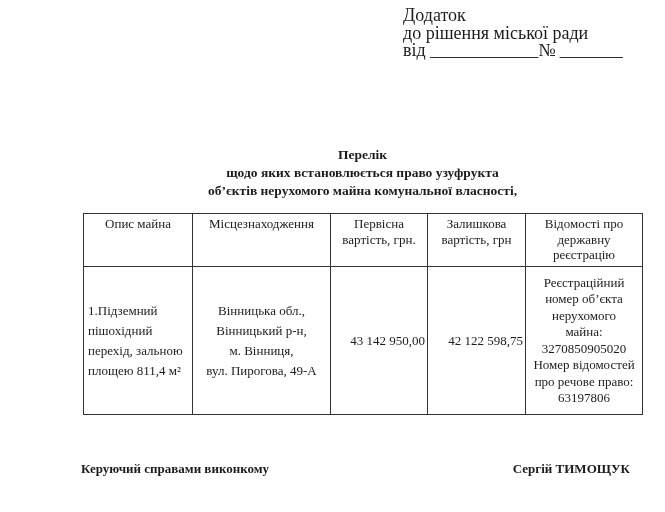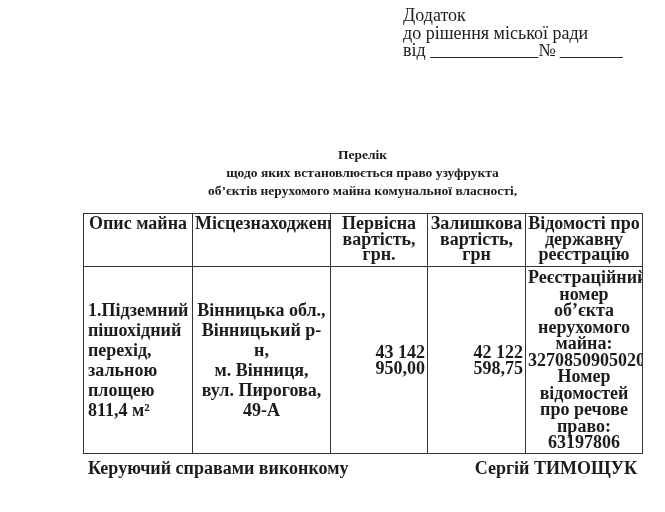--- a/index.html
+++ b/index.html
@@ -42,22 +42,21 @@
   }
 
   
   .list-table {
     position: absolute;
     left: 83px;
     top: 213px;
     width: 559px;
     border-collapse: collapse;
     table-layout: fixed;
-    font-size: 18px;
-    font-weight: bold;
+    font-size: 13px;
   }
   .list-table td {
     border: 1px solid #333333;
     overflow: hidden;
   }
   .list-table .hdr {
     height: 50px;
     vertical-align: top;
     text-align: center;
     padding: 2px 2px 0 2px;
@@ -82,27 +81,27 @@
     line-height: 16px;
   }
   .cell-reg {
     text-align: center;
     line-height: 16.5px;
   }
 
   
   .footer {
     position: absolute;
-    left: 88px;
+    left: 81px;
     top: 460px;
     width: 549px;
     display: flex;
     justify-content: space-between;
     font-weight: bold;
-    font-size: 18px;
+    font-size: 13px;
     line-height: 17px;
   }
 </style>
 </head>
 <body>
 
 <div class="page">
 
   <div class="appendix">
     <div>Додаток</div>

